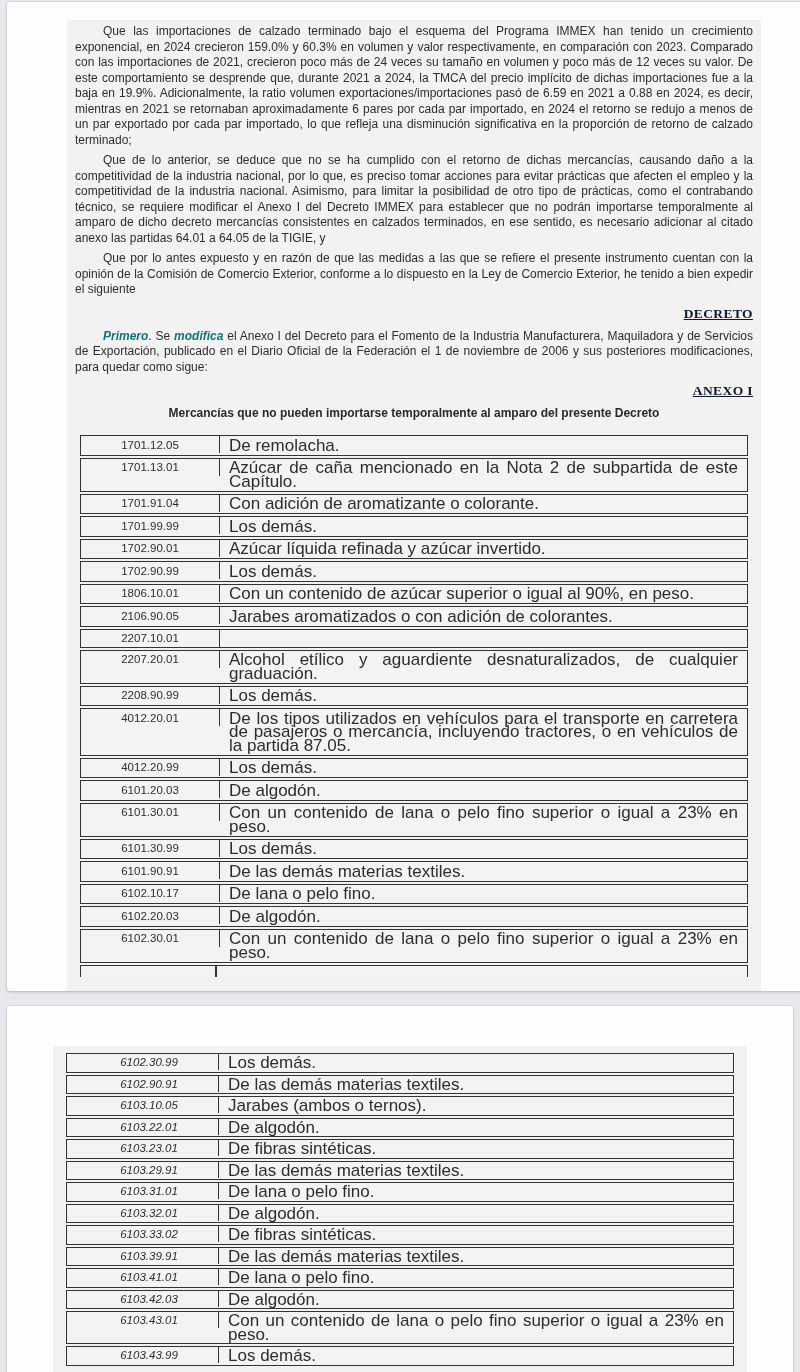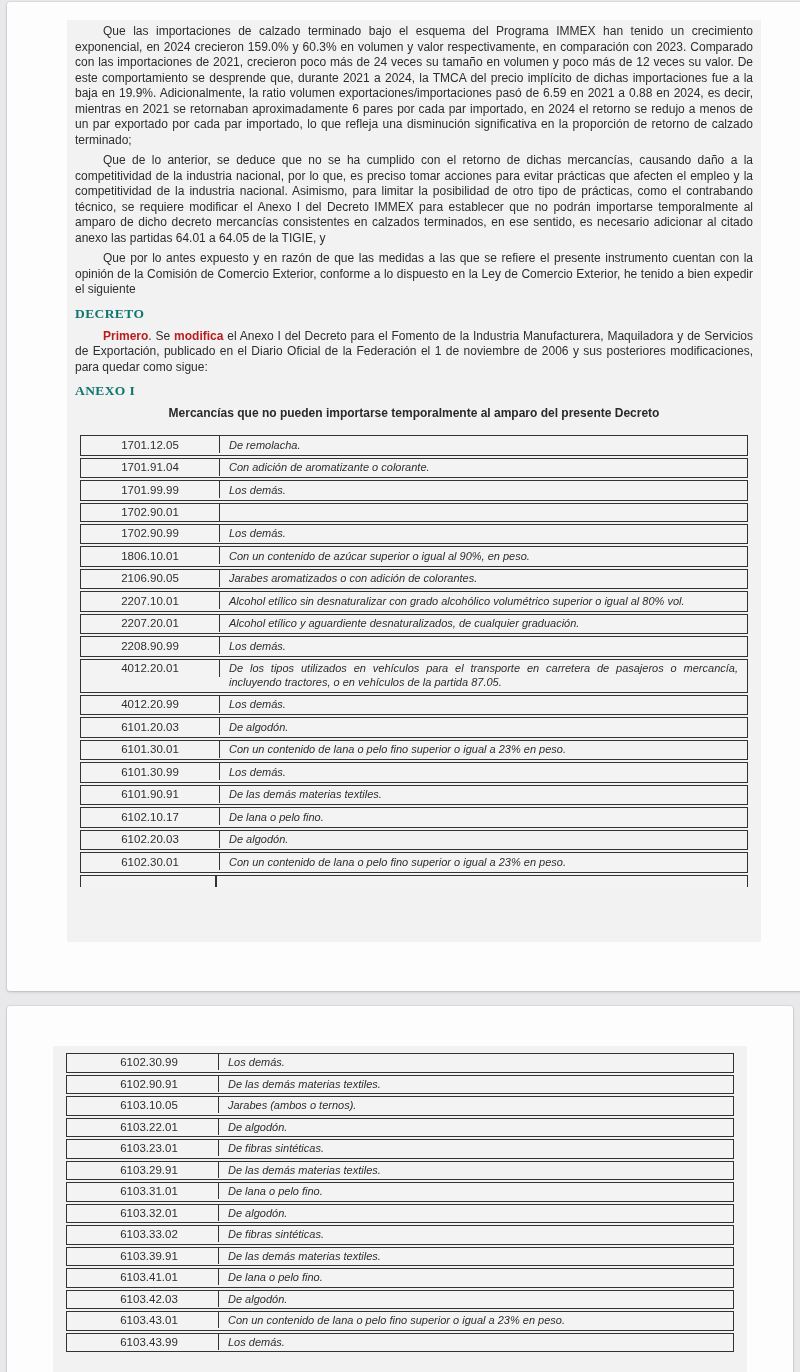--- a/index.html
+++ b/index.html
@@ -35,30 +35,31 @@
   }
 
   .para {
     font-size: 12px;
     line-height: 15.5px;
     text-align: justify;
     text-indent: 28px;
     color: #2d2d2d;
     margin: 0 0 5px 0;
   }
-  .para b { color: #b91c1c; }
+  .para b { color: #0f766e; font-style: italic; }
 
   .serif-heading {
     font-family: "Liberation Serif", serif;
     font-weight: bold;
     font-size: 13.5px;
     letter-spacing: 0.4px;
-    text-align: left;
-    color: #0f766e;
+    text-align: right;
+    color: #0f172a;
     margin: 8px 0 7px 0;
+    text-decoration: underline;
   }
   .table-caption {
     font-weight: bold;
     font-size: 12px;
     text-align: center;
     color: #2a2a2a;
     margin: 2px 0 15px 0;
   }
 
   .tbl { margin: 0 5px; }
@@ -78,33 +79,32 @@
     justify-content: center;
     font-size: 11.5px;
     color: #2d2d2d;
     padding: 2.5px 2px;
     text-align: center;
   }
   .cell-desc {
     flex: 1;
     display: flex;
     align-items: center;
-    font-size: 11px;
+    font-size: 17px;
     line-height: 13.5px;
     color: #2d2d2d;
     padding: 2.5px 9px;
     text-align: justify;
-    font-style: italic;
   }
   .cell-stub {
     flex: 0 0 12px;
     width: 12px;
     border-right: 1.5px solid #333;
   }
-  .tbl--p2 .cell-code { padding: 2px 2px; }
+  .tbl--p2 .cell-code { padding: 2px 2px; font-style: italic; }
   .tbl--p2 .cell-desc { padding: 2px 9px; }
 
   .stub-row {
     position: relative;
     height: 11px;
     margin: 0 5px;
     border: 1.5px solid #333;
     border-bottom: none;
     background: #f3f3f4;
   }
@@ -135,54 +135,58 @@
 
     <div class="table-caption">Mercancías que no pueden importarse temporalmente al amparo del presente Decreto</div>
 
     <div class="tbl">
 
         <div class="trow">
           <div class="cell-code">1701.12.05</div>
           <div class="cell-desc">De remolacha.</div>
         </div>
 
+        <div class="trow">
+          <div class="cell-code">1701.13.01</div>
+          <div class="cell-desc">Azúcar de caña mencionado en la Nota 2 de subpartida de este Capítulo.</div>
+        </div>
 
 
         <div class="trow">
           <div class="cell-code">1701.91.04</div>
           <div class="cell-desc">Con adición de aromatizante o colorante.</div>
         </div>
 
         <div class="trow">
           <div class="cell-code">1701.99.99</div>
           <div class="cell-desc">Los demás.</div>
         </div>
 
         <div class="trow">
           <div class="cell-code">1702.90.01</div>
+          <div class="cell-desc">Azúcar líquida refinada y azúcar invertido.</div>
         </div>
 
         <div class="trow">
           <div class="cell-code">1702.90.99</div>
           <div class="cell-desc">Los demás.</div>
         </div>
 
         <div class="trow">
           <div class="cell-code">1806.10.01</div>
           <div class="cell-desc">Con un contenido de azúcar superior o igual al 90%, en peso.</div>
         </div>
 
         <div class="trow">
           <div class="cell-code">2106.90.05</div>
           <div class="cell-desc">Jarabes aromatizados o con adición de colorantes.</div>
         </div>
 
         <div class="trow">
           <div class="cell-code">2207.10.01</div>
-          <div class="cell-desc">Alcohol etílico sin desnaturalizar con grado alcohólico volumétrico superior o igual al 80% vol.</div>
         </div>
 
         <div class="trow">
           <div class="cell-code">2207.20.01</div>
           <div class="cell-desc">Alcohol etílico y aguardiente desnaturalizados, de cualquier graduación.</div>
         </div>
 
 
         <div class="trow">
           <div class="cell-code">2208.90.99</div>

